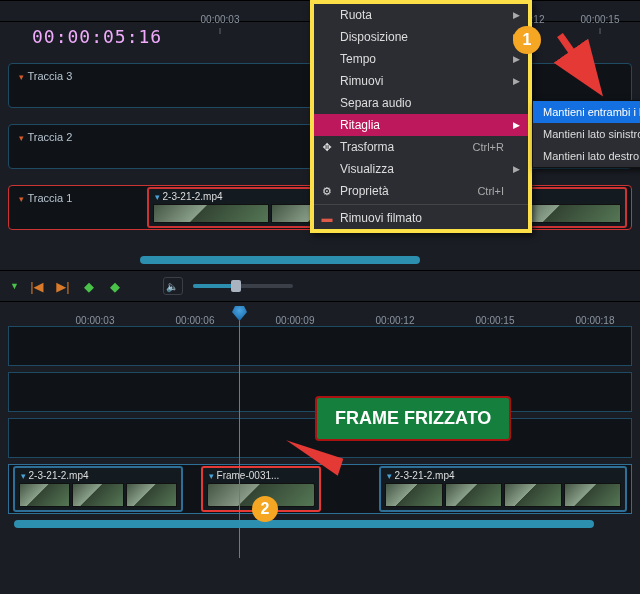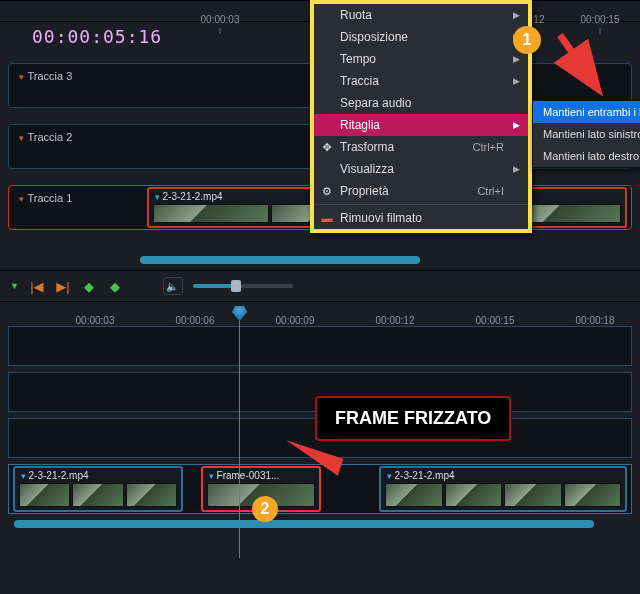--- a/index.html
+++ b/index.html
@@ -175,21 +175,21 @@
     font-weight: bold; color: #fff;
     border-radius: 50%;
     font-size: 16px;
     z-index: 60;
   }
   .ann-arrow {
     position: absolute; z-index: 55;
   }
   .callout {
     position: absolute;
-    background: #000000;
+    background: #15803d;
     color: #fff;
     font-weight: bold;
     font-size: 18px;
     padding: 10px 18px;
     border-radius: 4px;
     border: 2px solid #aa1212;
     z-index: 60;
   }
   .callout::after {
     content: "";
@@ -293,21 +293,21 @@
       </div>
     <div class="row">
         <span>Disposizione</span>
         <span class="arrow">▶</span>
       </div>
     <div class="row">
         <span>Tempo</span>
         <span class="arrow">▶</span>
       </div>
     <div class="row">
-        <span>Traccia</span>
+        <span>Rimuovi</span>
         <span class="arrow">▶</span>
       </div>
     <div class="row">
         <span>Separa audio</span>
       </div>
     <div class="row sel">
         <span>Ritaglia</span>
         <span class="arrow">▶</span>
       </div>
     <div class="row">

